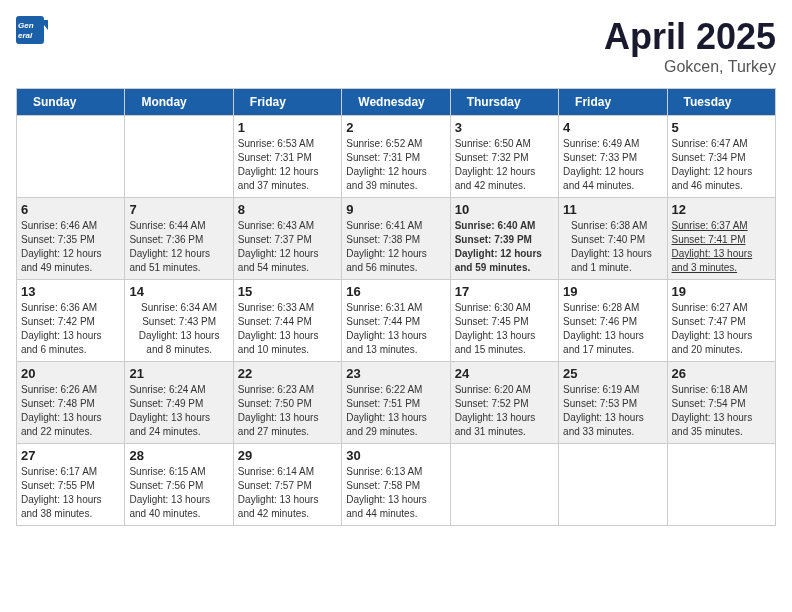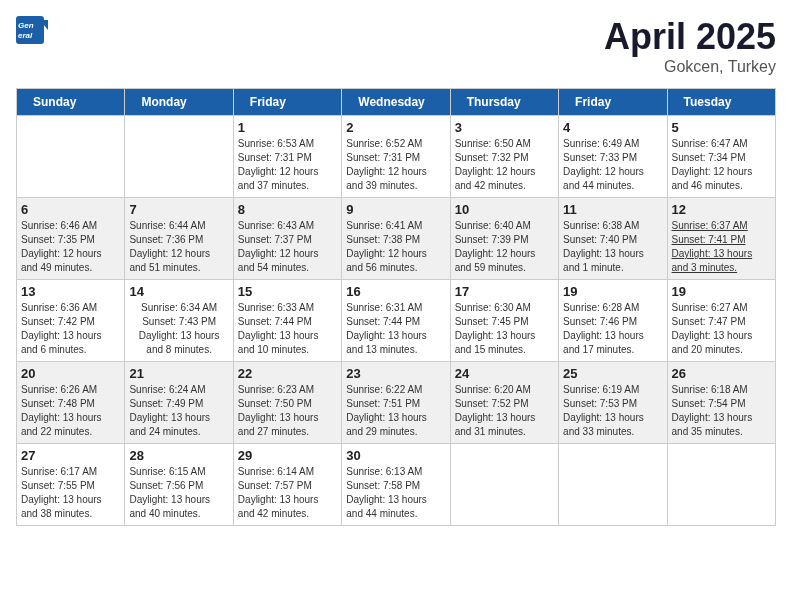--- a/index.html
+++ b/index.html
@@ -176,27 +176,27 @@
 Daylight: 12 hours and 54 minutes.</div>
         </td>
         <td>
           <div class="day-number">9</div>
           <div class="day-info" style="white-space: pre-line;">Sunrise: 6:41 AM
 Sunset: 7:38 PM
 Daylight: 12 hours and 56 minutes.</div>
         </td>
         <td>
           <div class="day-number">10</div>
-          <div class="day-info" style="white-space: pre-line;">Sunrise: 6:40 AM
+          <div class="day-info" style="white-space: pre-line; font-weight: bold;">Sunrise: 6:40 AM
 Sunset: 7:39 PM
 Daylight: 12 hours and 59 minutes.</div>
         </td>
         <td>
           <div class="day-number">11</div>
-          <div class="day-info" style="white-space: pre-line;">Sunrise: 6:38 AM
+          <div class="day-info" style="white-space: pre-line; margin-left: 8px;">Sunrise: 6:38 AM
 Sunset: 7:40 PM
 Daylight: 13 hours and 1 minute.</div>
         </td>
         <td>
           <div class="day-number">12</div>
           <div class="day-info" style="white-space: pre-line; text-decoration: underline;">Sunrise: 6:37 AM
 Sunset: 7:41 PM
 Daylight: 13 hours and 3 minutes.</div>
         </td>
       </tr>

